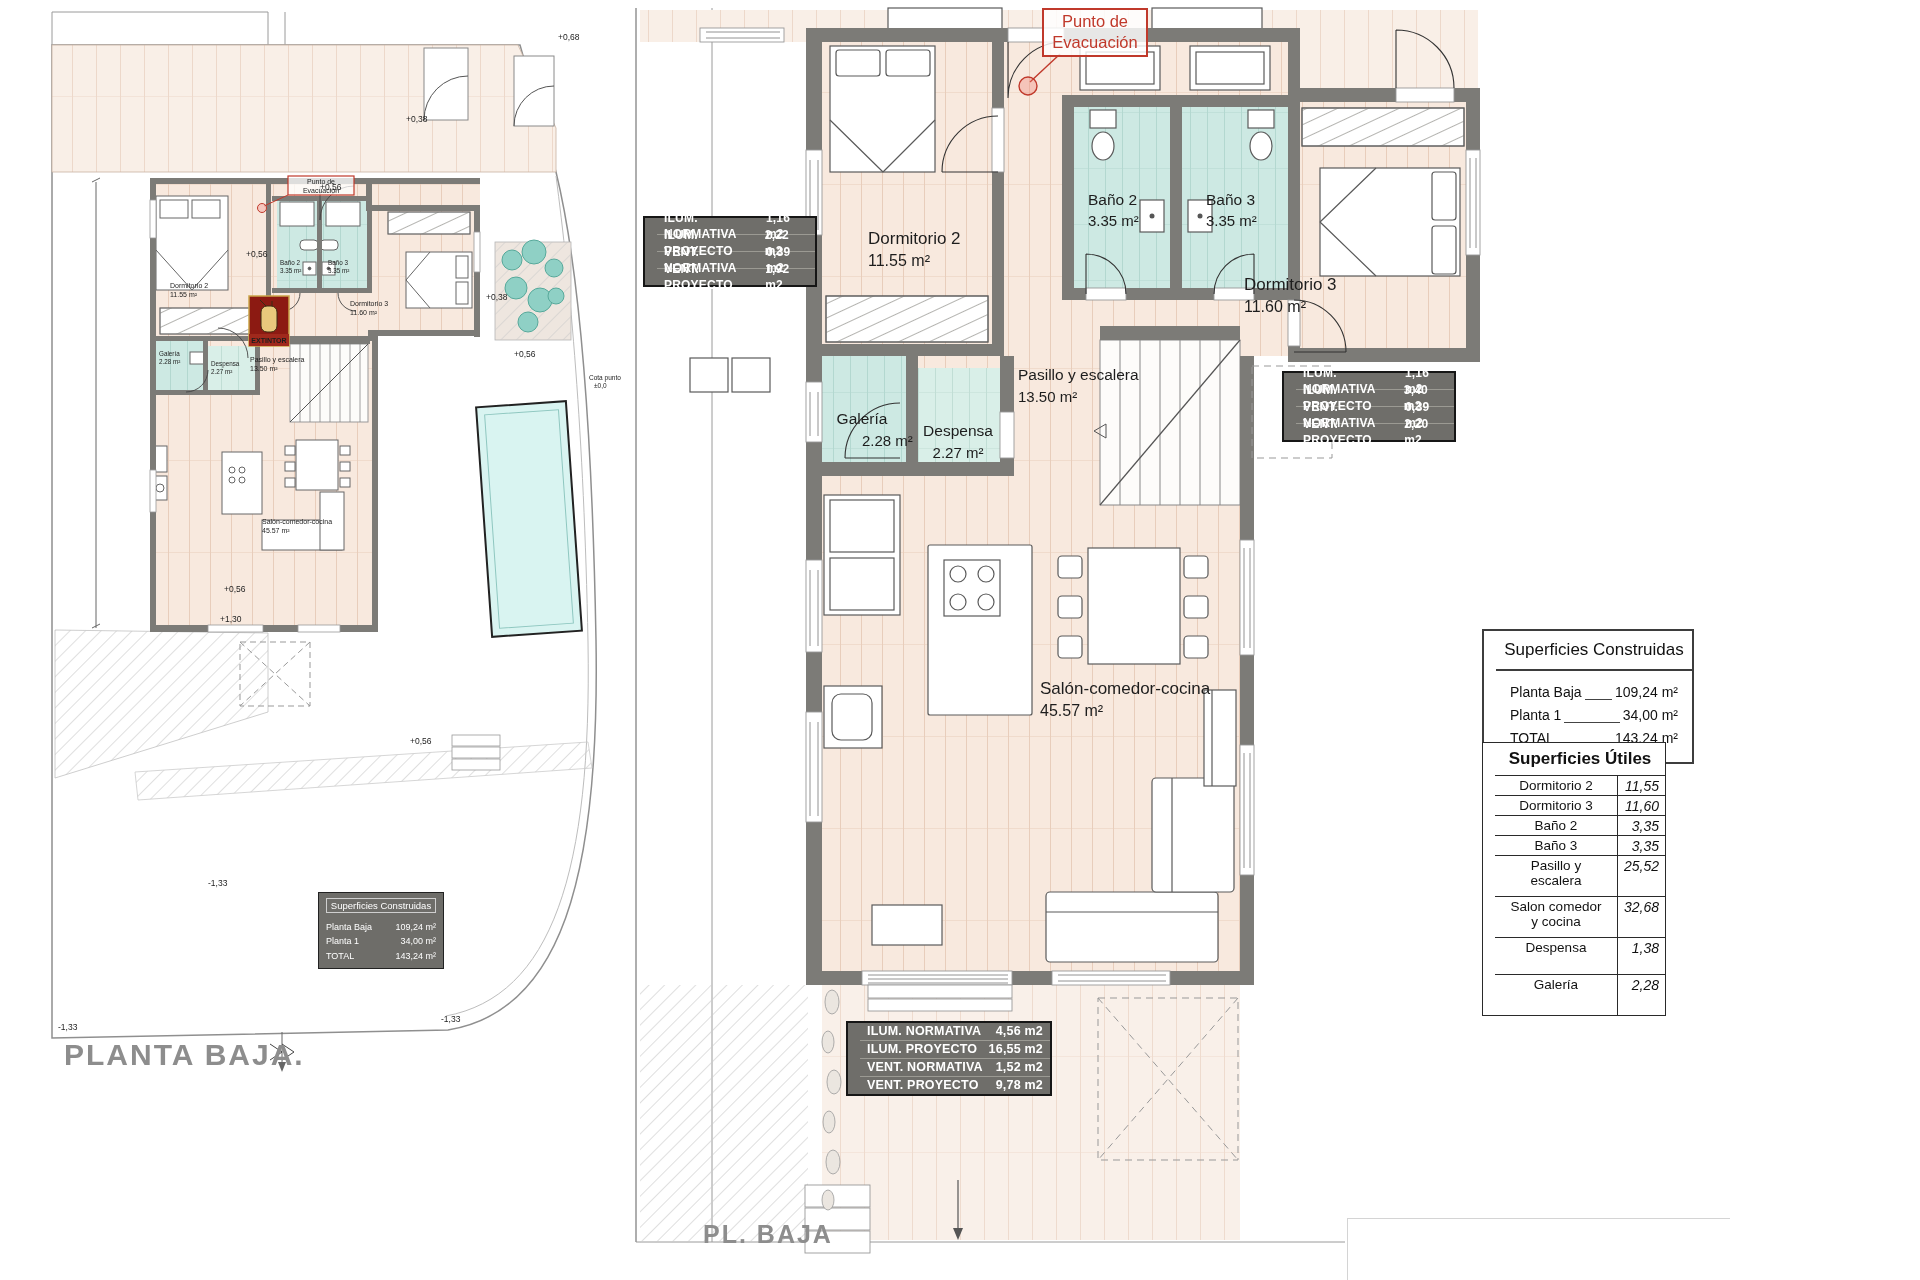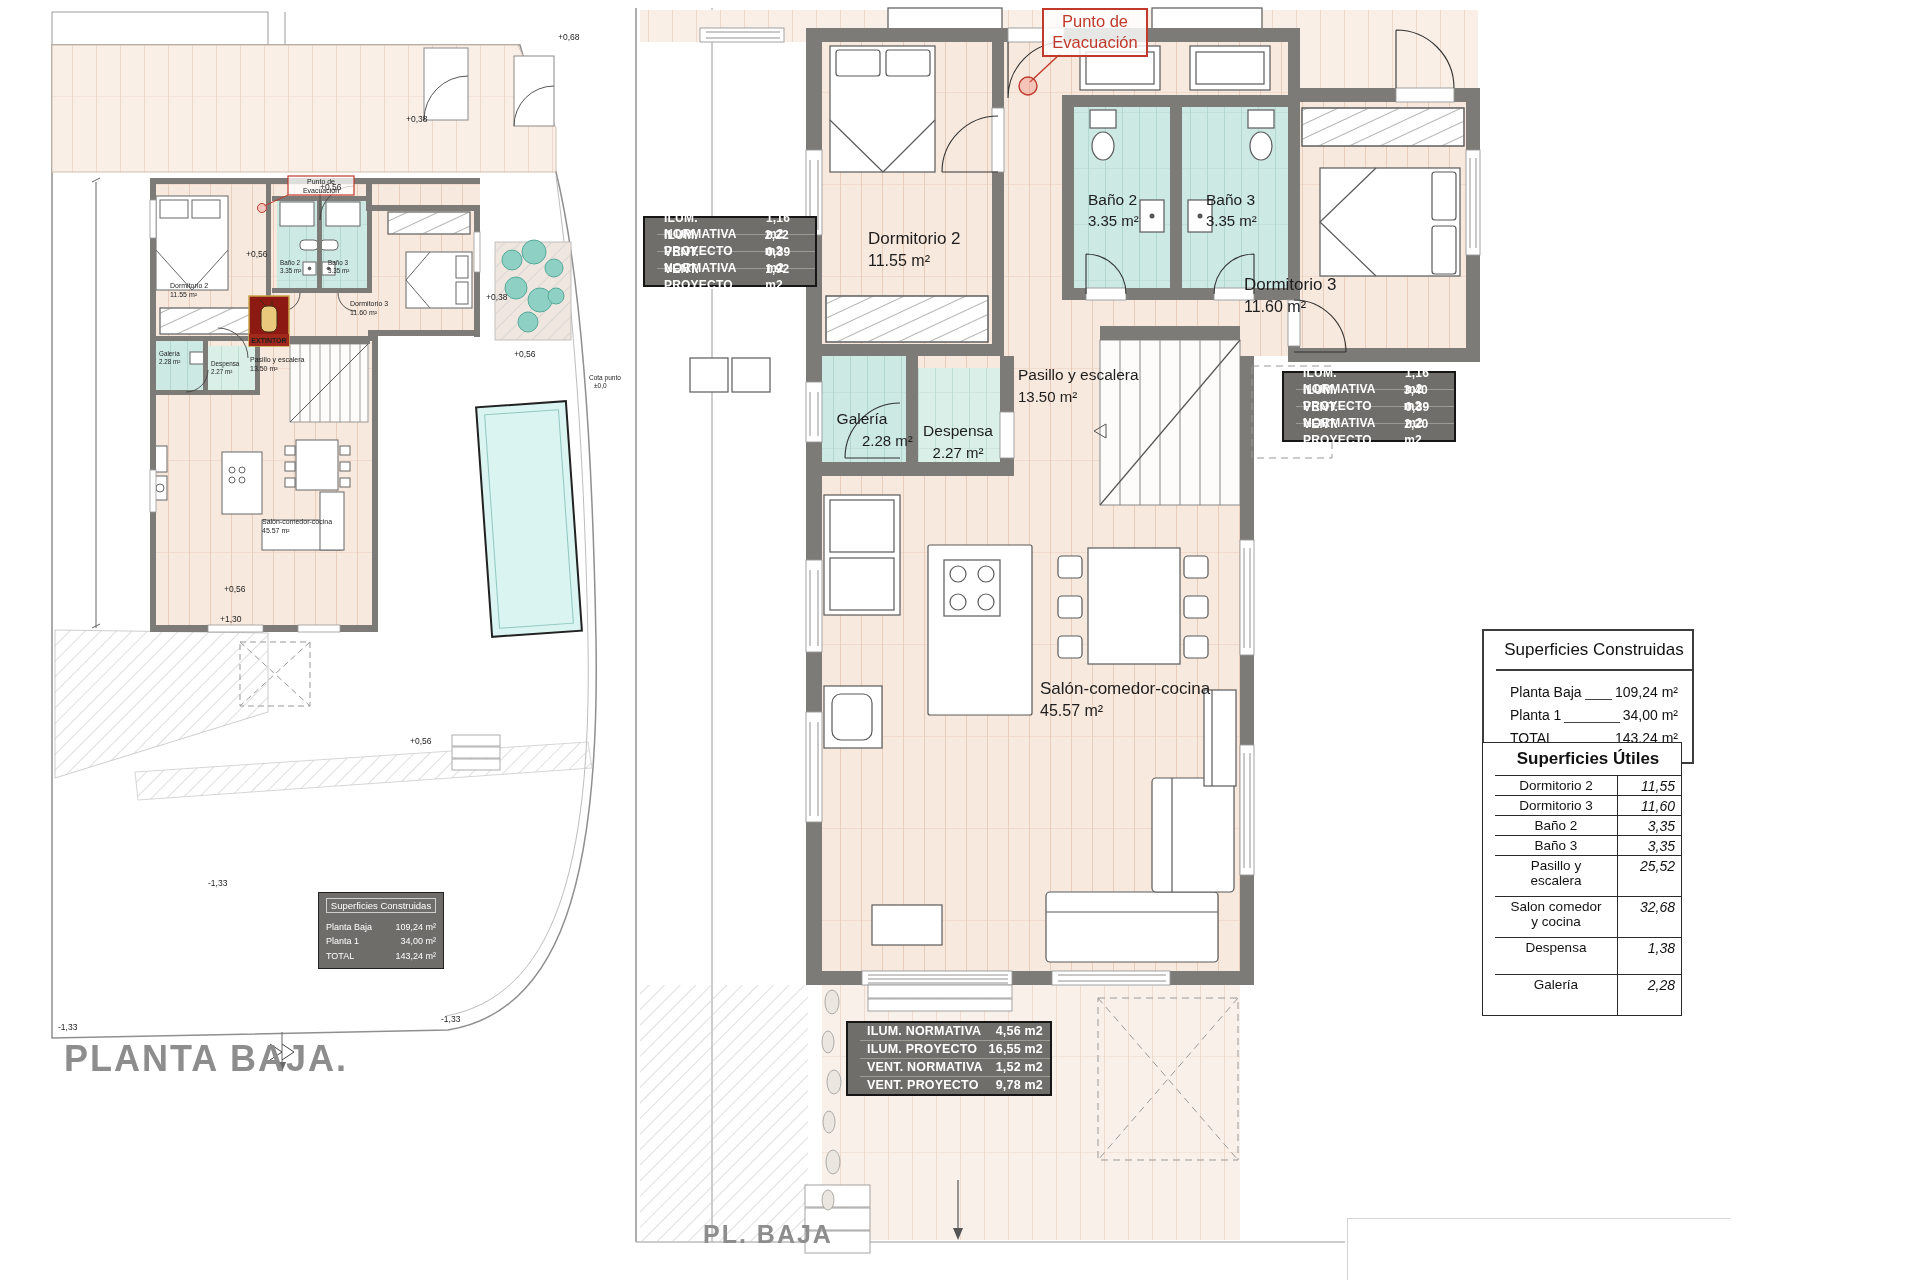--- a/index.html
+++ b/index.html
@@ -36,21 +36,21 @@
   .evac{border:2px solid #c0392b;color:#c0392b;background:rgba(255,255,255,.82);
         text-align:center;font-size:16.5px;line-height:1.3;padding:1px 6px;}
 
   
   .minibox{background:#6e6d69;border:1px solid #222;color:#fff;padding:5px 7px;}
   .minibox .ttl{font-size:9.5px;border:1px solid #cfcfcf;text-align:center;
                 padding:1px 2px;margin-bottom:7px;}
   .minibox .mrow{display:flex;justify-content:space-between;font-size:9px;line-height:1.6;}
 
   .plan-title{color:#8d8d8d;font-weight:bold;letter-spacing:2px;}
-  #title-left{font-size:36px;text-align:right;}
+  #title-left{font-size:30px;text-align:right;}
   #title-right{font-size:25px;}
 
   #white-patch{background:#fff;border-left:1px solid #d4d4d4;border-top:1px solid #d4d4d4;z-index:3;}
 </style>
 </head>
 <body>
 
 <div id="canvas">
 
 <svg width="1920" height="1280" viewBox="0 0 1920 1280">
@@ -550,21 +550,21 @@
           <span>34,00 m²</span>
         </div>
     <div class="crow">
           <span>TOTAL</span>
           <span class="fill"></span>
           <span>143,24 m²</span>
         </div>
   </div>
 </div>
 
-<div class="overlay utiles" style="left:1482px;top:742px;width:200px;">
+<div class="overlay utiles" style="left:1482px;top:742px;width:184px;">
   <div class="ttl">Superficies Útiles</div>
   <div class="urow">
         <div class="ucell-l">Dormitorio 2</div>
         <div class="ucell-r">11,55</div>
       </div>
   <div class="urow">
         <div class="ucell-l">Dormitorio 3</div>
         <div class="ucell-r">11,60</div>
       </div>
   <div class="urow">

